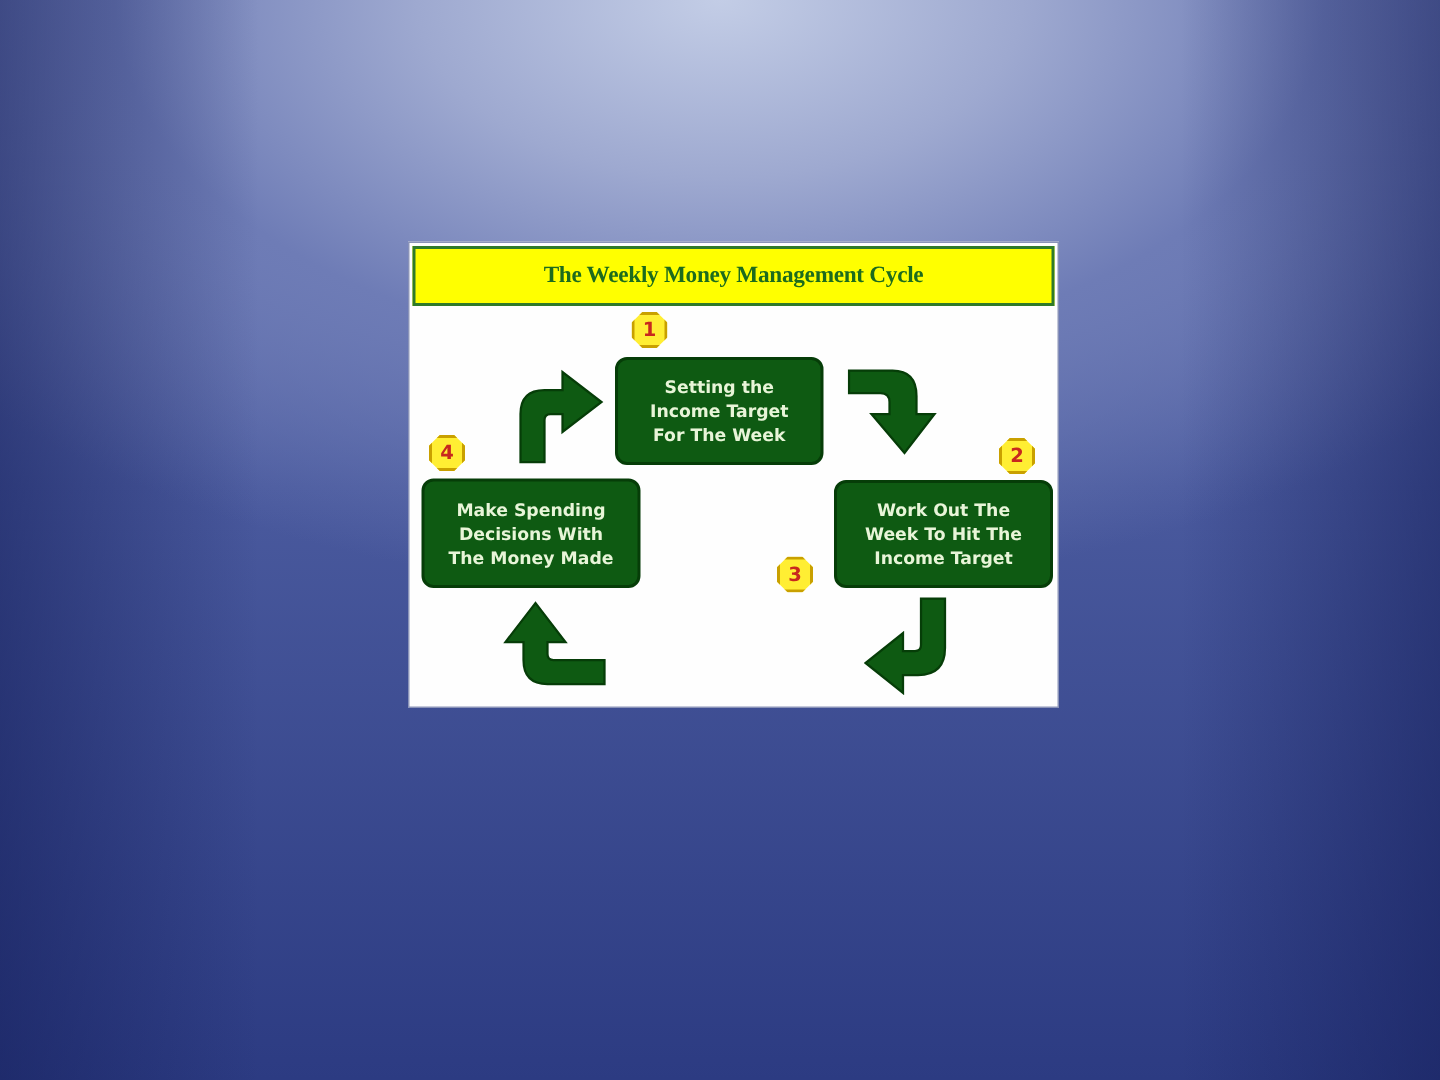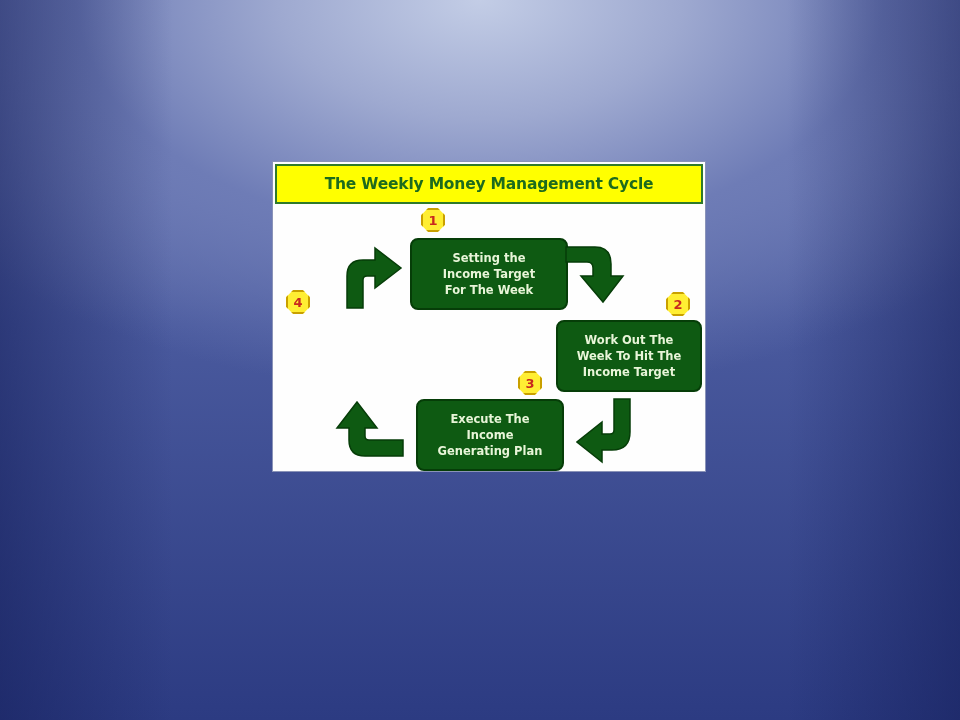--- a/index.html
+++ b/index.html
@@ -16,21 +16,21 @@
   }
   .diagram {
     position:absolute; left:272px; top:161px; width:434px; height:311px;
     background:#fefefe;
     border:1px solid #8a93b8;
     box-sizing:border-box;
   }
   .title-bar {
     position:absolute; left:2px; top:2px; right:2px; height:40px;
     background:#ffff00; border:2px solid #2f7a2a; box-sizing:border-box;
-    display:flex; align-items:center; justify-content:center;
+    display:flex; align-items:center; justify-content:center;font-family:Liberation Serif, serif;
   }
   .title-text {
     color:#1d6b1d; font-weight:bold; font-size:15.5px; letter-spacing:-0.2px;
   }
   .step {
     position:absolute; background:#0e5a12; border:2px solid #063d08;
     border-radius:8px; box-sizing:border-box;
     display:flex; align-items:center; justify-content:center; text-align:center;
     color:#e8f5d8; font-weight:bold; font-size:11.5px; line-height:16px;
   }
@@ -50,46 +50,46 @@
 <div class="vignette"></div>
 
 <div class="diagram">
   <div class="title-bar">
     <span class="title-text">The Weekly Money Management Cycle</span>
   </div>
 
   <div class="badge" style="left:148px; top:46px;">
     <span>1</span>
   </div>
-  <div class="step" style="left:137px; top:76px; width:158px; height:72px;">
+  <div class="step" style="left:137px; top:76px; width:139px; height:72px;">
     <span>Setting the
 Income Target
 For The Week</span>
   </div>
 
   <div class="badge" style="left:393px; top:130px;">
     <span>2</span>
   </div>
   <div class="step" style="left:283px; top:158px; width:146px; height:72px;">
     <span>Work Out The
 Week To Hit The
 Income Target</span>
   </div>
 
   <div class="badge" style="left:245px; top:209px;">
     <span>3</span>
   </div>
-  <div class="step" style="left:143px; top:237px; width:148px; height:72px;">
-    <span>Execute The
-Income
-Generating Plan</span>
-  </div>
 
   <div class="badge" style="left:13px; top:128px;">
     <span>4</span>
+  </div>
+  <div class="step" style="left:8px; top:157px; width:146px; height:73px;">
+    <span>Make Spending
+Decisions With
+The Money Made</span>
   </div>
 
   <svg class="arrow" style="left:292px; top:84px;" width="68" height="58" viewBox="0 0 68 58">
     <path d="M1 1 H30 Q46 1 46 18 V30 H58 L38 56 L16 30 H28 V22 Q28 16 22 16 H1 Z" fill="#0e5a12" stroke="#063d08" stroke-width="1.5"></path>
   </svg>
 
   <svg class="arrow" style="left:303px; top:236px;" width="60" height="66" viewBox="0 0 60 66">
     <path d="M38 1 H54 V34 Q54 52 36 52 H26 V64 L1 44 L26 24 V36 H34 Q38 36 38 32 Z" fill="#0e5a12" stroke="#063d08" stroke-width="1.5"></path>
   </svg>
 

